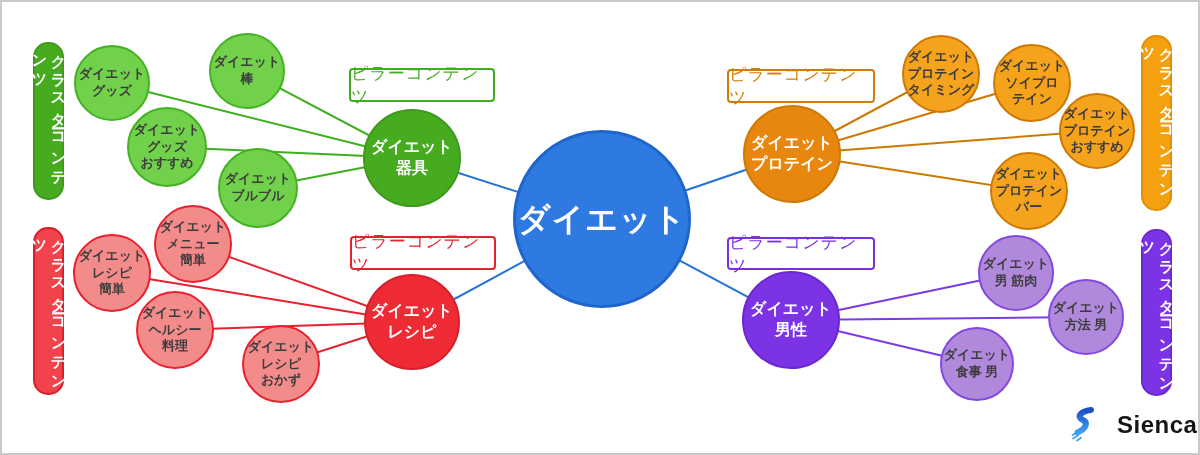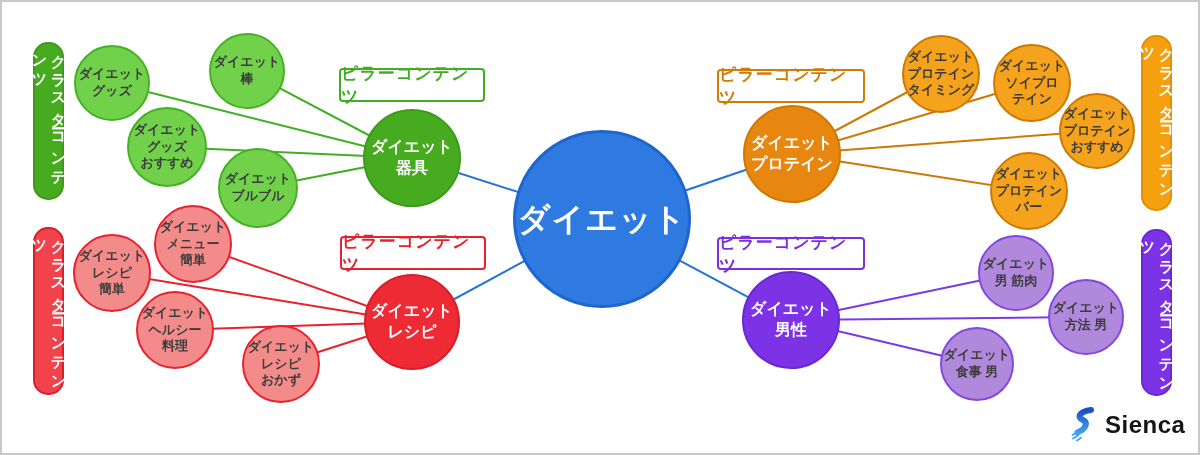--- a/index.html
+++ b/index.html
@@ -34,21 +34,21 @@
   .o-sat{background:#f5a31c;border-color:#cc7a04;}
   .o-pillar{background:#e8870f;border-color:#cc7a04;}
   
   .p-sat{background:#b089dc;border-color:#8448e0;}
   .p-pillar{background:#7c33e6;border-color:#6b28d0;}
 
   
   .pill{
     position:absolute;box-sizing:border-box;border-radius:4px;background:#ffffff;
     display:flex;align-items:center;justify-content:center;
-    font-weight:700;font-size:17px;letter-spacing:1px;
+    font-weight:400;font-size:17px;letter-spacing:1px;margin-left:10px;
   }
   .pill.axis{left:524px;top:73px;width:154px;height:40px;border:2.5px solid #2272d8;color:#2272d8;font-size:20px;}
   .pill.g{left:337px;top:66px;width:146px;height:34px;border:2px solid #3faf21;color:#3faf21;}
   .pill.r{left:338px;top:234px;width:146px;height:34px;border:2px solid #e8212e;color:#e8212e;}
   .pill.o{left:715px;top:67px;width:148px;height:34px;border:2px solid #d27c06;color:#d27c06;}
   .pill.p{left:715px;top:235px;width:148px;height:33px;border:2px solid #7b2fe0;color:#7b2fe0;}
 
   
   .vtag{
     position:absolute;width:31px;box-sizing:border-box;border-radius:15px;
@@ -76,21 +76,21 @@
   .o2{left:991px;top:42px;width:78px;height:78px;}
   .o3{left:1057px;top:91px;width:76px;height:76px;}
   .o4{left:988px;top:150px;width:78px;height:78px;}
   .op{left:741px;top:103px;width:98px;height:98px;}
   .p1{left:976px;top:233px;width:76px;height:76px;}
   .p2{left:1046px;top:277px;width:76px;height:76px;}
   .p3{left:938px;top:325px;width:74px;height:74px;}
   .pp{left:740px;top:269px;width:98px;height:98px;}
 
   
-  .logo{position:absolute;left:1068px;top:405px;display:flex;align-items:center;gap:8px;}
+  .logo{position:absolute;left:1068px;top:405px;display:flex;align-items:center;gap:20px;}
   .logo .brand{font-size:24px;font-weight:700;color:#151515;letter-spacing:0.5px;}
 </style>
 </head>
 <body>
 
 <div class="frame">
 
   <svg class="edges" viewBox="0 0 1200 455">
     <g stroke="#2272d8" stroke-width="2">
       <line x1="600" y1="217" x2="410" y2="156"></line>

